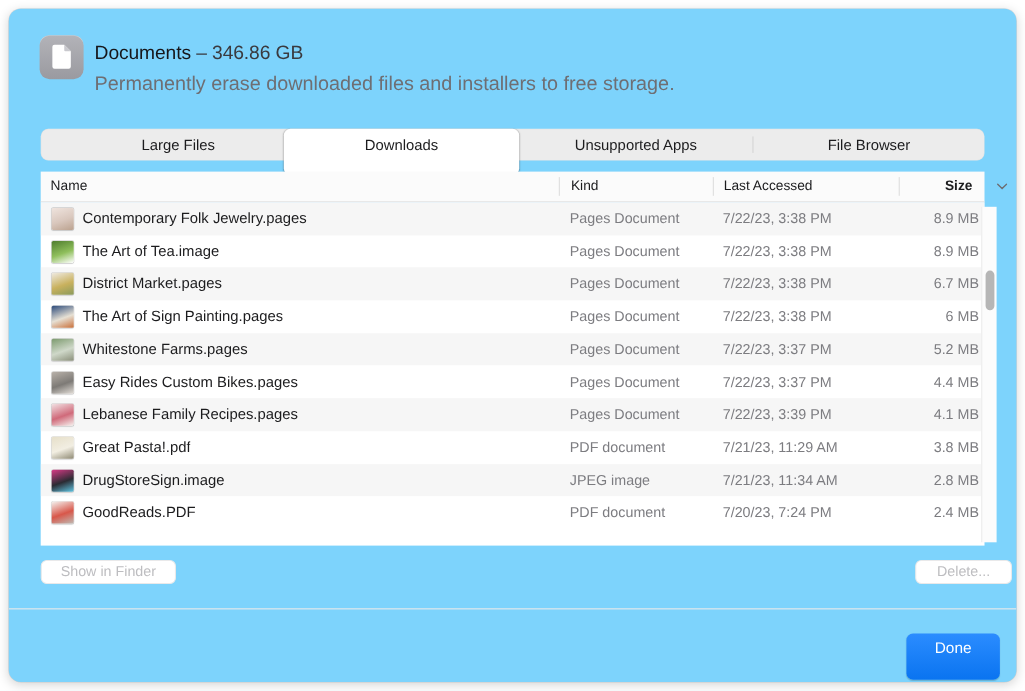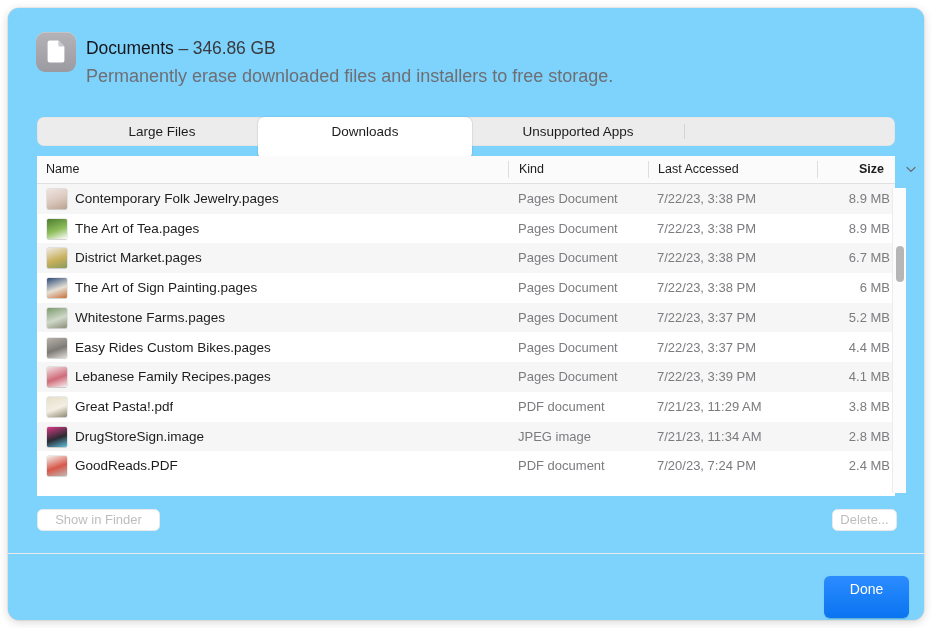--- a/index.html
+++ b/index.html
@@ -259,21 +259,21 @@
     font-size: 13px;
     color: #bdbdc0;
     background: #ffffff;
     border: 1px solid #e9e9ea;
     border-radius: 5.5px;
     box-sizing: border-box;
     cursor: default;
     user-select: none;
   }
   #show-in-finder-btn { left: 29px; top: 501px; width: 123px; }
-  #delete-btn { left: 824px; top: 501px; width: 65px; }
+  #delete-btn { left: 824px; top: 501px; width: 88px; }
 
   
   #footer-sep {
     position: absolute;
     left: 0;
     top: 545px;
     width: 916px;
     height: 1px;
     background: #eaeaea;
   }
@@ -310,20 +310,21 @@
       <span class="bold-title">Documents</span><span class="size-amount">&nbsp;</span><span class="size-amount">–</span><span class="size-amount">&nbsp;</span><span class="size-amount">346.86 GB</span>
     </div>
     <div id="header-subtitle">Permanently erase downloaded files and installers to free storage.</div>
   </div>
 
   <div id="tabbar">
     <div class="tab" style="left:0px; width:250px;">Large Files</div>
     <div class="tab selected" style="left:221px; width:214px;">Downloads</div>
     <div class="tab" style="left:435px; width:212px;">Unsupported Apps</div>
     <div class="tab-divider" style="left:647px;"></div>
+    <div class="tab" style="left:648px; width:210px;">File Browser</div>
   </div>
 
   <div id="colheaders">
     <div class="colhead" style="left:9px;">Name</div>
     <div class="colsep" style="left:471px;"></div>
     <div class="colhead" style="left:482px;">Kind</div>
     <div class="colsep" style="left:611px;"></div>
     <div class="colhead" style="left:621px;">Last Accessed</div>
     <div class="colsep" style="left:780px;"></div>
     <div class="colhead sorted" style="left:822px;">Size</div>
@@ -335,21 +336,21 @@
   <div id="listbox">
       <div class="row alt" style="top: 0px;">
         <div class="row-icon" style="background: linear-gradient(160deg, rgb(239, 228, 222) 0%, rgb(217, 199, 189) 55%, rgb(187, 162, 143) 100%);"></div>
         <div class="row-name">Contemporary Folk Jewelry.pages</div>
         <div class="row-kind">Pages Document</div>
         <div class="row-date">7/22/23, 3:38 PM</div>
         <div class="row-size">8.9 MB</div>
       </div>
       <div class="row" style="top: 29.7px;">
         <div class="row-icon" style="background: linear-gradient(160deg, rgb(78, 124, 46) 0%, rgb(143, 191, 92) 55%, rgb(255, 255, 255) 100%);"></div>
-        <div class="row-name">The Art of Tea.pages</div>
+        <div class="row-name">The Art of Tea.image</div>
         <div class="row-kind">Pages Document</div>
         <div class="row-date">7/22/23, 3:38 PM</div>
         <div class="row-size">8.9 MB</div>
       </div>
       <div class="row alt" style="top: 59.4px;">
         <div class="row-icon" style="background: linear-gradient(160deg, rgb(239, 234, 226) 0%, rgb(201, 177, 94) 55%, rgb(138, 154, 91) 100%);"></div>
         <div class="row-name">District Market.pages</div>
         <div class="row-kind">Pages Document</div>
         <div class="row-date">7/22/23, 3:38 PM</div>
         <div class="row-size">6.7 MB</div>

